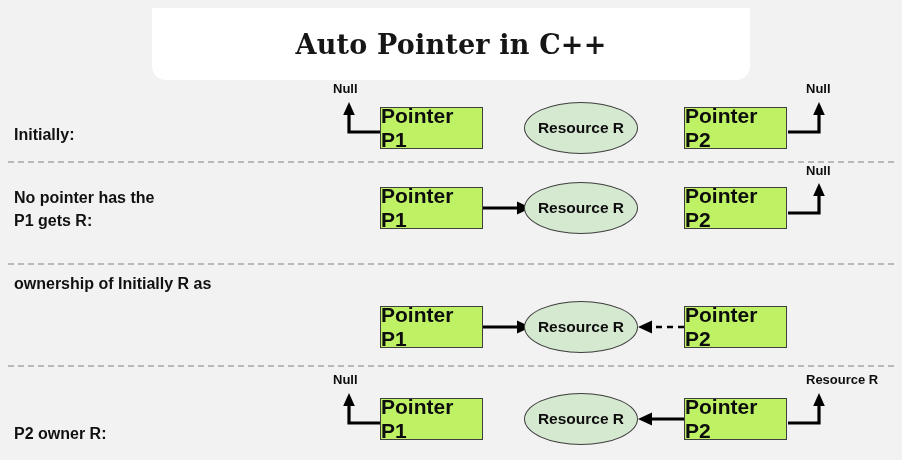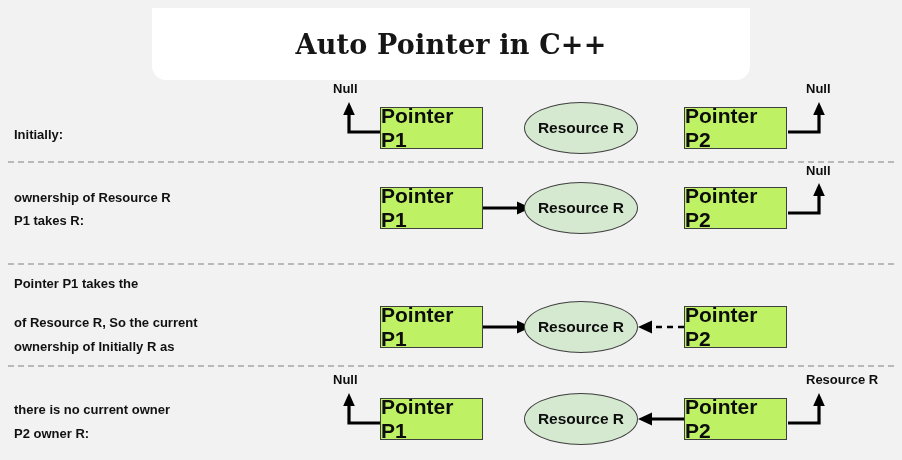--- a/index.html
+++ b/index.html
@@ -41,21 +41,21 @@
   
   .row {
     position: absolute;
     left: 0;
     width: 902px;
   }
   .row-caption {
     position: absolute;
     left: 14px;
     color: #111111;
-    font-size: 13px;
+    font-size: 16px;
     font-weight: 700;
     line-height: 21px;
     white-space: pre;
   }
   .separator {
     position: absolute;
     left: 8px;
     width: 886px;
     height: 0;
     border-top: 2px dashed #b9b9b9;
@@ -103,21 +103,21 @@
 
 <div id="root">
 
   <div id="title-card">
     <div id="title-text">Auto Pointer in C++</div>
   </div>
 
   <div class="row" style="top:0;">
     <div class="row-caption" style="top:82px;">
       <div>Initially:</div>
-      <div>ownership of Resource R</div>
+      <div>No pointer has the</div>
     </div>
 
     <div class="null-label" style="left:333px; top:81px;">Null</div>
     <div class="null-label" style="left:806px; top:81px;">Null</div>
 
     <svg class="conn" style="left:340px; top:100px;" width="50" height="40" viewBox="0 0 50 40">
       <path d="M46,32 L9,32 L9,14" stroke="#000" stroke-width="3.2" fill="none"></path>
       <path d="M9,2 L3.2,15 L14.8,15 Z" fill="#000"></path>
     </svg>
 
@@ -128,24 +128,22 @@
 
     <div class="node-box" style="left:380px; top:107px; width:103px; height:42px;">Pointer P1</div>
     <div class="node-ellipse" style="left:524px; top:102px; width:114px; height:52px;">Resource R</div>
     <div class="node-box" style="left:684px; top:107px; width:103px; height:42px;">Pointer P2</div>
   </div>
 
   <div class="separator" style="top:161px;"></div>
 
   <div class="row" style="top:0;">
     <div class="row-caption" style="top:168px;">
-      <div>P1 takes R:</div>
-      <div>Pointer P1 takes the</div>
+      <div>P1 gets R:</div>
       <div>ownership of Initially R as</div>
-      <div>there is no current owner</div>
     </div>
 
     <div class="null-label" style="left:806px; top:163px;">Null</div>
 
     <svg class="conn" style="left:786px; top:181px;" width="50" height="40" viewBox="0 0 50 40">
       <path d="M2,32 L33,32 L33,14" stroke="#000" stroke-width="3.2" fill="none"></path>
       <path d="M33,2 L27.2,15 L38.8,15 Z" fill="#000"></path>
     </svg>
 
     <svg class="conn" style="left:483px; top:196px;" width="50" height="24" viewBox="0 0 50 24">
@@ -155,21 +153,20 @@
 
     <div class="node-box" style="left:380px; top:187px; width:103px; height:42px;">Pointer P1</div>
     <div class="node-ellipse" style="left:524px; top:182px; width:114px; height:52px;">Resource R</div>
     <div class="node-box" style="left:684px; top:187px; width:103px; height:42px;">Pointer P2</div>
   </div>
 
   <div class="separator" style="top:263px;"></div>
 
   <div class="row" style="top:0;">
     <div class="row-caption" style="top:270px;">
-      <div>of Resource R, So the current</div>
       
     </div>
 
     <svg class="conn" style="left:483px; top:315px;" width="50" height="24" viewBox="0 0 50 24">
       <path d="M0,12 L36,12" stroke="#000" stroke-width="3.2" fill="none"></path>
       <path d="M48,12 L34,5.6 L34,18.4 Z" fill="#000"></path>
     </svg>
 
     <svg class="conn" style="left:634px; top:315px;" width="52" height="24" viewBox="0 0 52 24">
       <path d="M50,12 L16,12" stroke="#000" stroke-width="2.6" fill="none" stroke-dasharray="6,5"></path>

